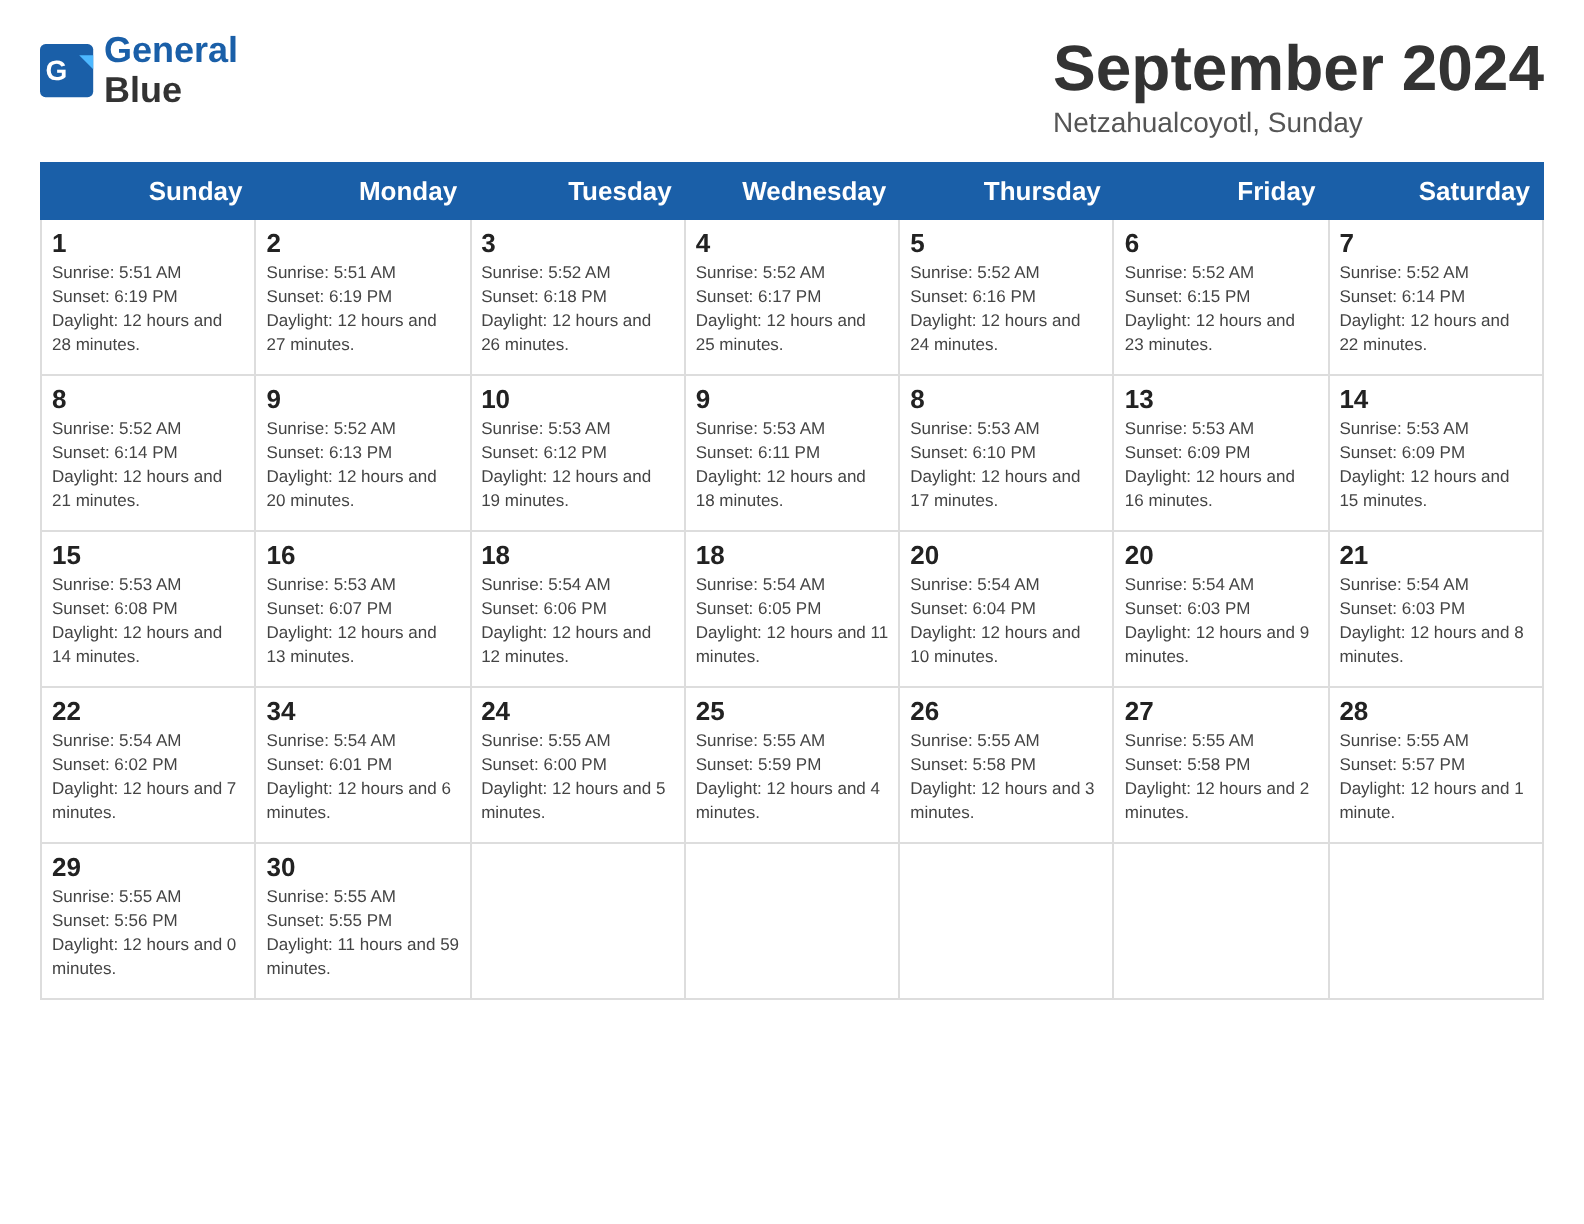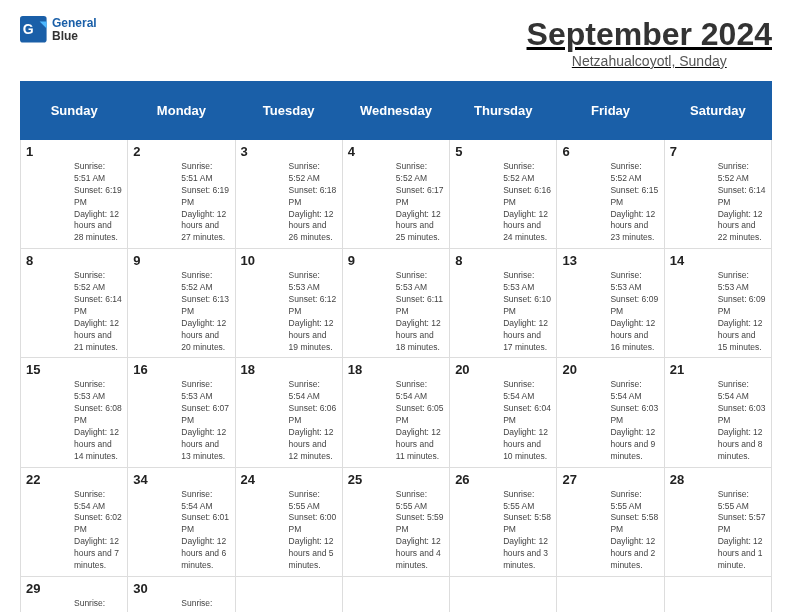--- a/index.html
+++ b/index.html
@@ -17,56 +17,55 @@
       display: flex;
       justify-content: space-between;
       align-items: flex-start;
       margin-bottom: 12px;
     }
     .logo {
       display: flex;
       align-items: center;
     }
     .logo-text {
-      font-size: 12px;
+      font-size: 18px;
       font-weight: bold;
       color: #333;
       line-height: 1.1;
     }
     .logo-text span {
       color: #1a5fa8;
     }
     .logo-icon {
       width: 28px;
       height: 28px;
       margin-right: 4px;
     }
     .title-block {
-      text-align: center;
-      text-decoration: underline;
+      text-align: left;
     }
     .month-year {
       font-size: 32px;
       font-weight: bold;
       color: #333;
     }
     .location {
       font-size: 14px;
       color: #555;
     }
     .calendar {
       width: 100%;
       border-collapse: collapse;
       table-layout: fixed;
     }
     .calendar th {
       background-color: #1a5fa8;
       color: #fff;
-      text-align: center;
-      padding: 21px 6px;
+      text-align: right;
+      padding: 6px 6px;
       font-size: 13px;
       font-weight: bold;
       border: 1px solid #1a5fa8;
     }
     .calendar td {
       vertical-align: top;
       padding: 4px 5px;
       border: 1px solid #ddd;
       font-size: 9px;
       color: #333;
@@ -80,21 +79,20 @@
       font-size: 13px;
       font-weight: bold;
       color: #222;
       display: block;
       margin-bottom: 2px;
     }
     .day-info {
       font-size: 8.5px;
       line-height: 1.4;
       color: #444;
-      margin-left: 48px;
     }
     .week-row td {
       background: #fff;
     }
     .week-row:nth-child(odd) td {
       background: #fff;
     }
   </style>
 </head>
 <body>

